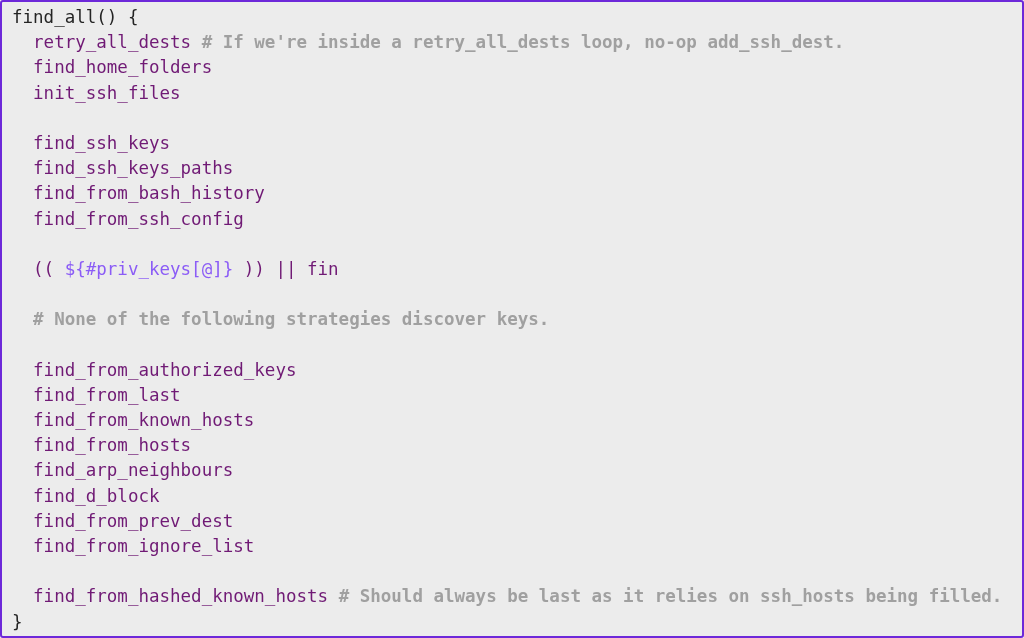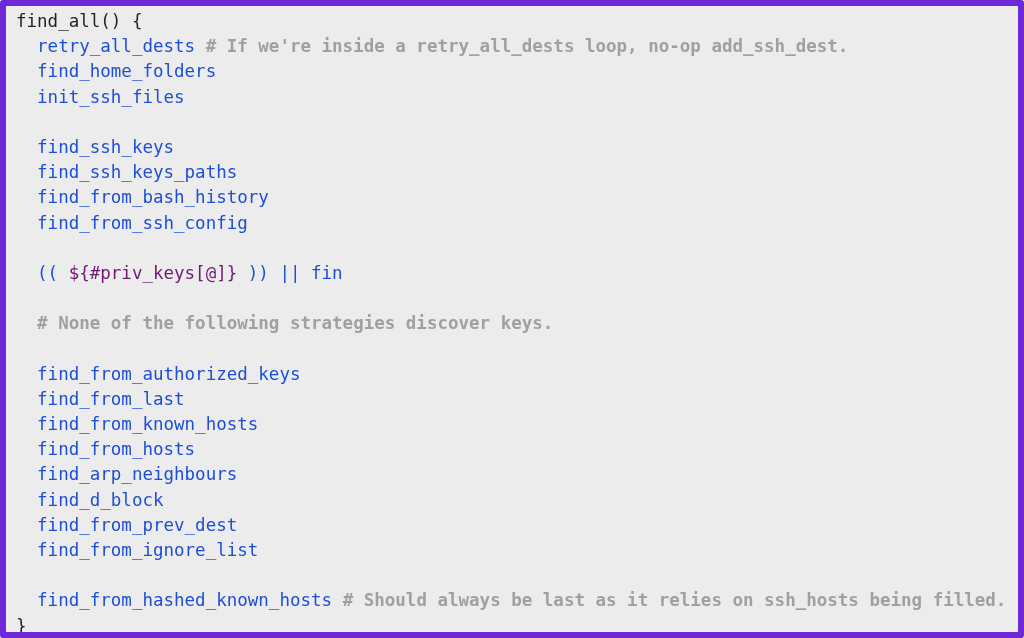--- a/index.html
+++ b/index.html
@@ -7,36 +7,36 @@
     width: 1024px;
     height: 638px;
     overflow: hidden;
     background: #f2f2f2;
   }
   .code-window {
     box-sizing: border-box;
     width: 1024px;
     height: 638px;
     background: #ececec;
-    border: 6px solid #6d28d9;
+    border: 2px solid #6d28d9;
     border-radius: 3px;
     overflow: hidden;
   }
   pre.code-block {
     margin: 0;
     padding: 3px 0 0 10px;
     font-family: "DejaVu Sans Mono", "Liberation Mono", monospace;
     font-size: 17.5px;
     line-height: 25.2px;
     white-space: pre;
   }
   .line { height: 25.2px; white-space: pre; }
-  .tok-code      { color: #1d4ed8; font-weight: 500; text-align: center; }
+  .tok-code      { color: #701a75; font-weight: 500; text-align: center; }
   .tok-signature { color: #242424; font-weight: 500; }
   .tok-comment   { color: #a0a0a0; font-weight: 700; }
-  .tok-variable  { color: #701a75; font-weight: 500; }
+  .tok-variable  { color: #8b5cf6; font-weight: 500; }
 </style>
 </head>
 <body>
 
 <div class="code-window">
   <pre class="code-block" id="code-block"><div class="line"><span class="tok-signature">find_all() {</span></div><div class="line"><span class="tok-code">  retry_all_dests </span><span class="tok-comment"># If we're inside a retry_all_dests loop, no-op add_ssh_dest.</span></div><div class="line"><span class="tok-code">  find_home_folders</span></div><div class="line"><span class="tok-code">  init_ssh_files</span></div><div class="line"> </div><div class="line"><span class="tok-code">  find_ssh_keys</span></div><div class="line"><span class="tok-code">  find_ssh_keys_paths</span></div><div class="line"><span class="tok-code">  find_from_bash_history</span></div><div class="line"><span class="tok-code">  find_from_ssh_config</span></div><div class="line"> </div><div class="line"><span class="tok-code">  (( </span><span class="tok-variable">${#priv_keys[@]}</span><span class="tok-code"> )) || fin</span></div><div class="line"> </div><div class="line"><span class="tok-code">  </span><span class="tok-comment"># None of the following strategies discover keys.</span></div><div class="line"> </div><div class="line"><span class="tok-code">  find_from_authorized_keys</span></div><div class="line"><span class="tok-code">  find_from_last</span></div><div class="line"><span class="tok-code">  find_from_known_hosts</span></div><div class="line"><span class="tok-code">  find_from_hosts</span></div><div class="line"><span class="tok-code">  find_arp_neighbours</span></div><div class="line"><span class="tok-code">  find_d_block</span></div><div class="line"><span class="tok-code">  find_from_prev_dest</span></div><div class="line"><span class="tok-code">  find_from_ignore_list</span></div><div class="line"> </div><div class="line"><span class="tok-code">  find_from_hashed_known_hosts </span><span class="tok-comment"># Should always be last as it relies on ssh_hosts being filled.</span></div><div class="line"><span class="tok-signature">}</span></div></pre>
 </div>
 
 </body></html>

